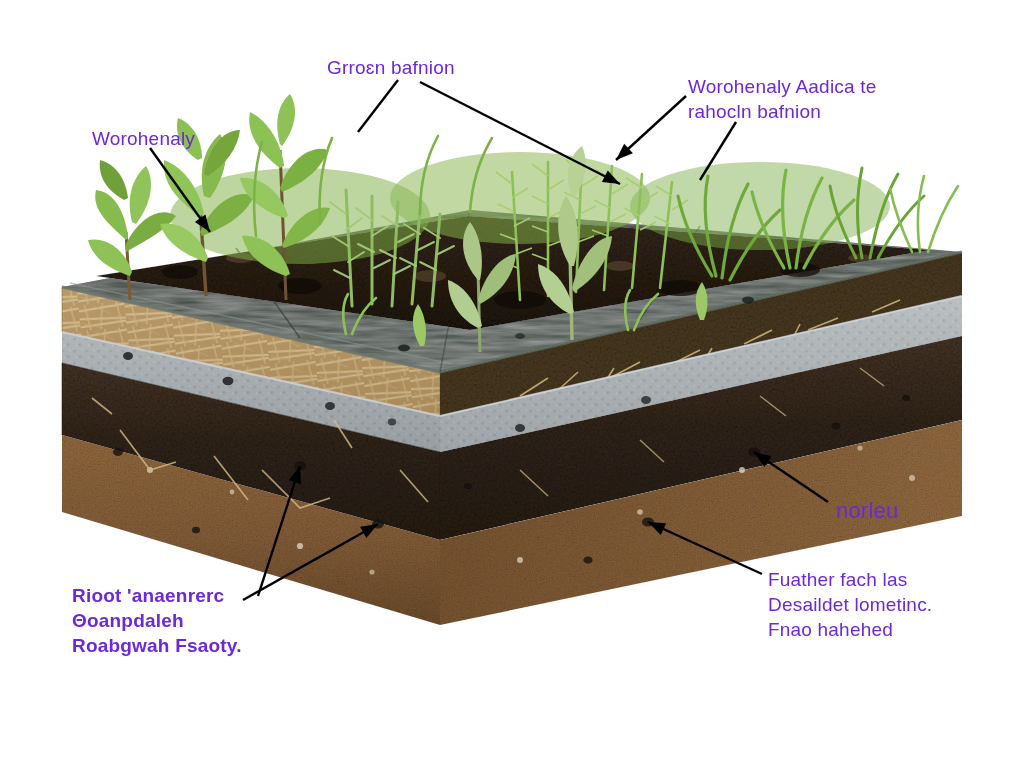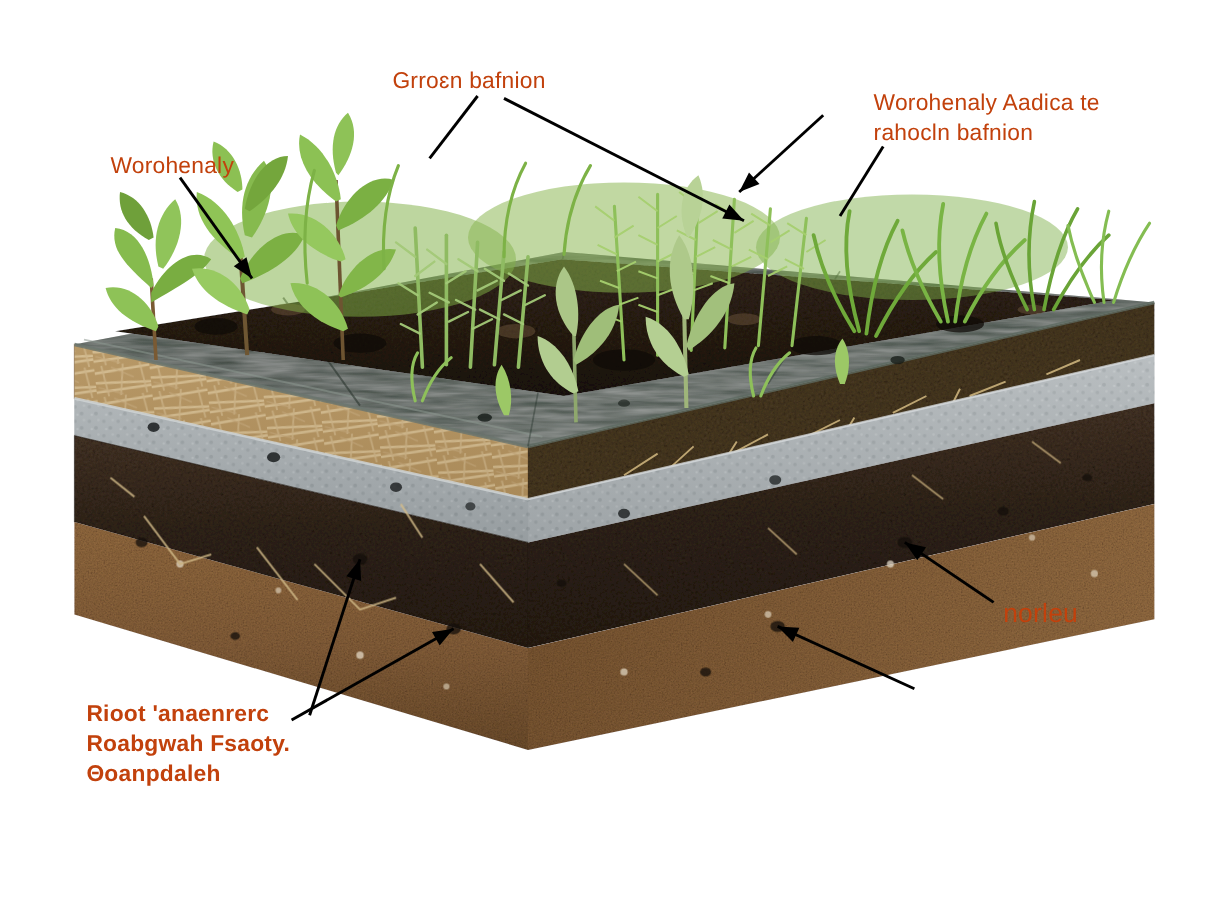--- a/index.html
+++ b/index.html
@@ -8,21 +8,21 @@
     width:1024px;height:768px;
     background:#ffffff;
     font-family:"Liberation Sans", sans-serif;
     overflow:hidden;
     position:relative;
   }
   #stage{position:absolute;inset:0;width:1024px;height:768px;}
   #stage svg{position:absolute;left:0;top:0;}
   .lbl{
     position:absolute;
-    color:#c2410c;
+    color:#6d28d9;
     font-size:19px;
     line-height:25px;
     letter-spacing:0.2px;
     white-space:pre;
     font-family:"Liberation Sans", sans-serif;
   }
   .lbl.small{font-size:22px;}
 </style>
 </head>
 <body style="background: rgb(255, 255, 255);">
@@ -419,20 +419,21 @@
         <polygon points="754,452 771.725085641061,456.1317476952315 764.4469392944472,466.90340428822003" fill="#000000"></polygon>
         <line x1="762" y1="574" x2="648" y2="522" stroke="#000000" stroke-width="2.4"></line>
         <polygon points="648,522 666.1644574904831,523.1412642447887 660.769390151482,534.9689118725988" fill="#000000"></polygon>
       </g>
   </svg>
 
   <div class="lbl" style="left:92px;top:126px;" id="L0"><div>Worohenaly</div></div>
 
   <div class="lbl" style="left:327px;top:55px;" id="L1"><div>Grroɛn bafnion</div></div>
 
-  <div class="lbl" style="left:688px;top:74px;margin-left:40px;" id="L2"><div>Worohenaly Aadica te</div><div>rahocln bafnion</div></div>
-
-  <div class="lbl" style="left:72px;top:583px;font-weight:bold;" id="L3"><div>Rioot 'anaenrerc</div><div>Roabgwah Fsaoty.</div><div>Θoanpdaleh</div></div>
+  <div class="lbl" style="left:688px;top:74px;" id="L2"><div>Worohenaly Aadica te</div><div>rahocln bafnion</div></div>
+
+  <div class="lbl" style="left:72px;top:583px;font-weight:bold;" id="L3"><div>Rioot 'anaenrerc</div><div>Θoanpdaleh</div><div>Roabgwah Fsaoty.</div></div>
 
   <div class="lbl small" style="left:836px;top:498px;" id="L4"><div>norleu</div></div>
 
+  <div class="lbl" style="left:768px;top:567px;" id="L5"><div>Fuather fach las</div><div>Desaildet lometinc.</div><div>Fnao hahehed</div></div>
 
 </div>
 
 </body></html>

